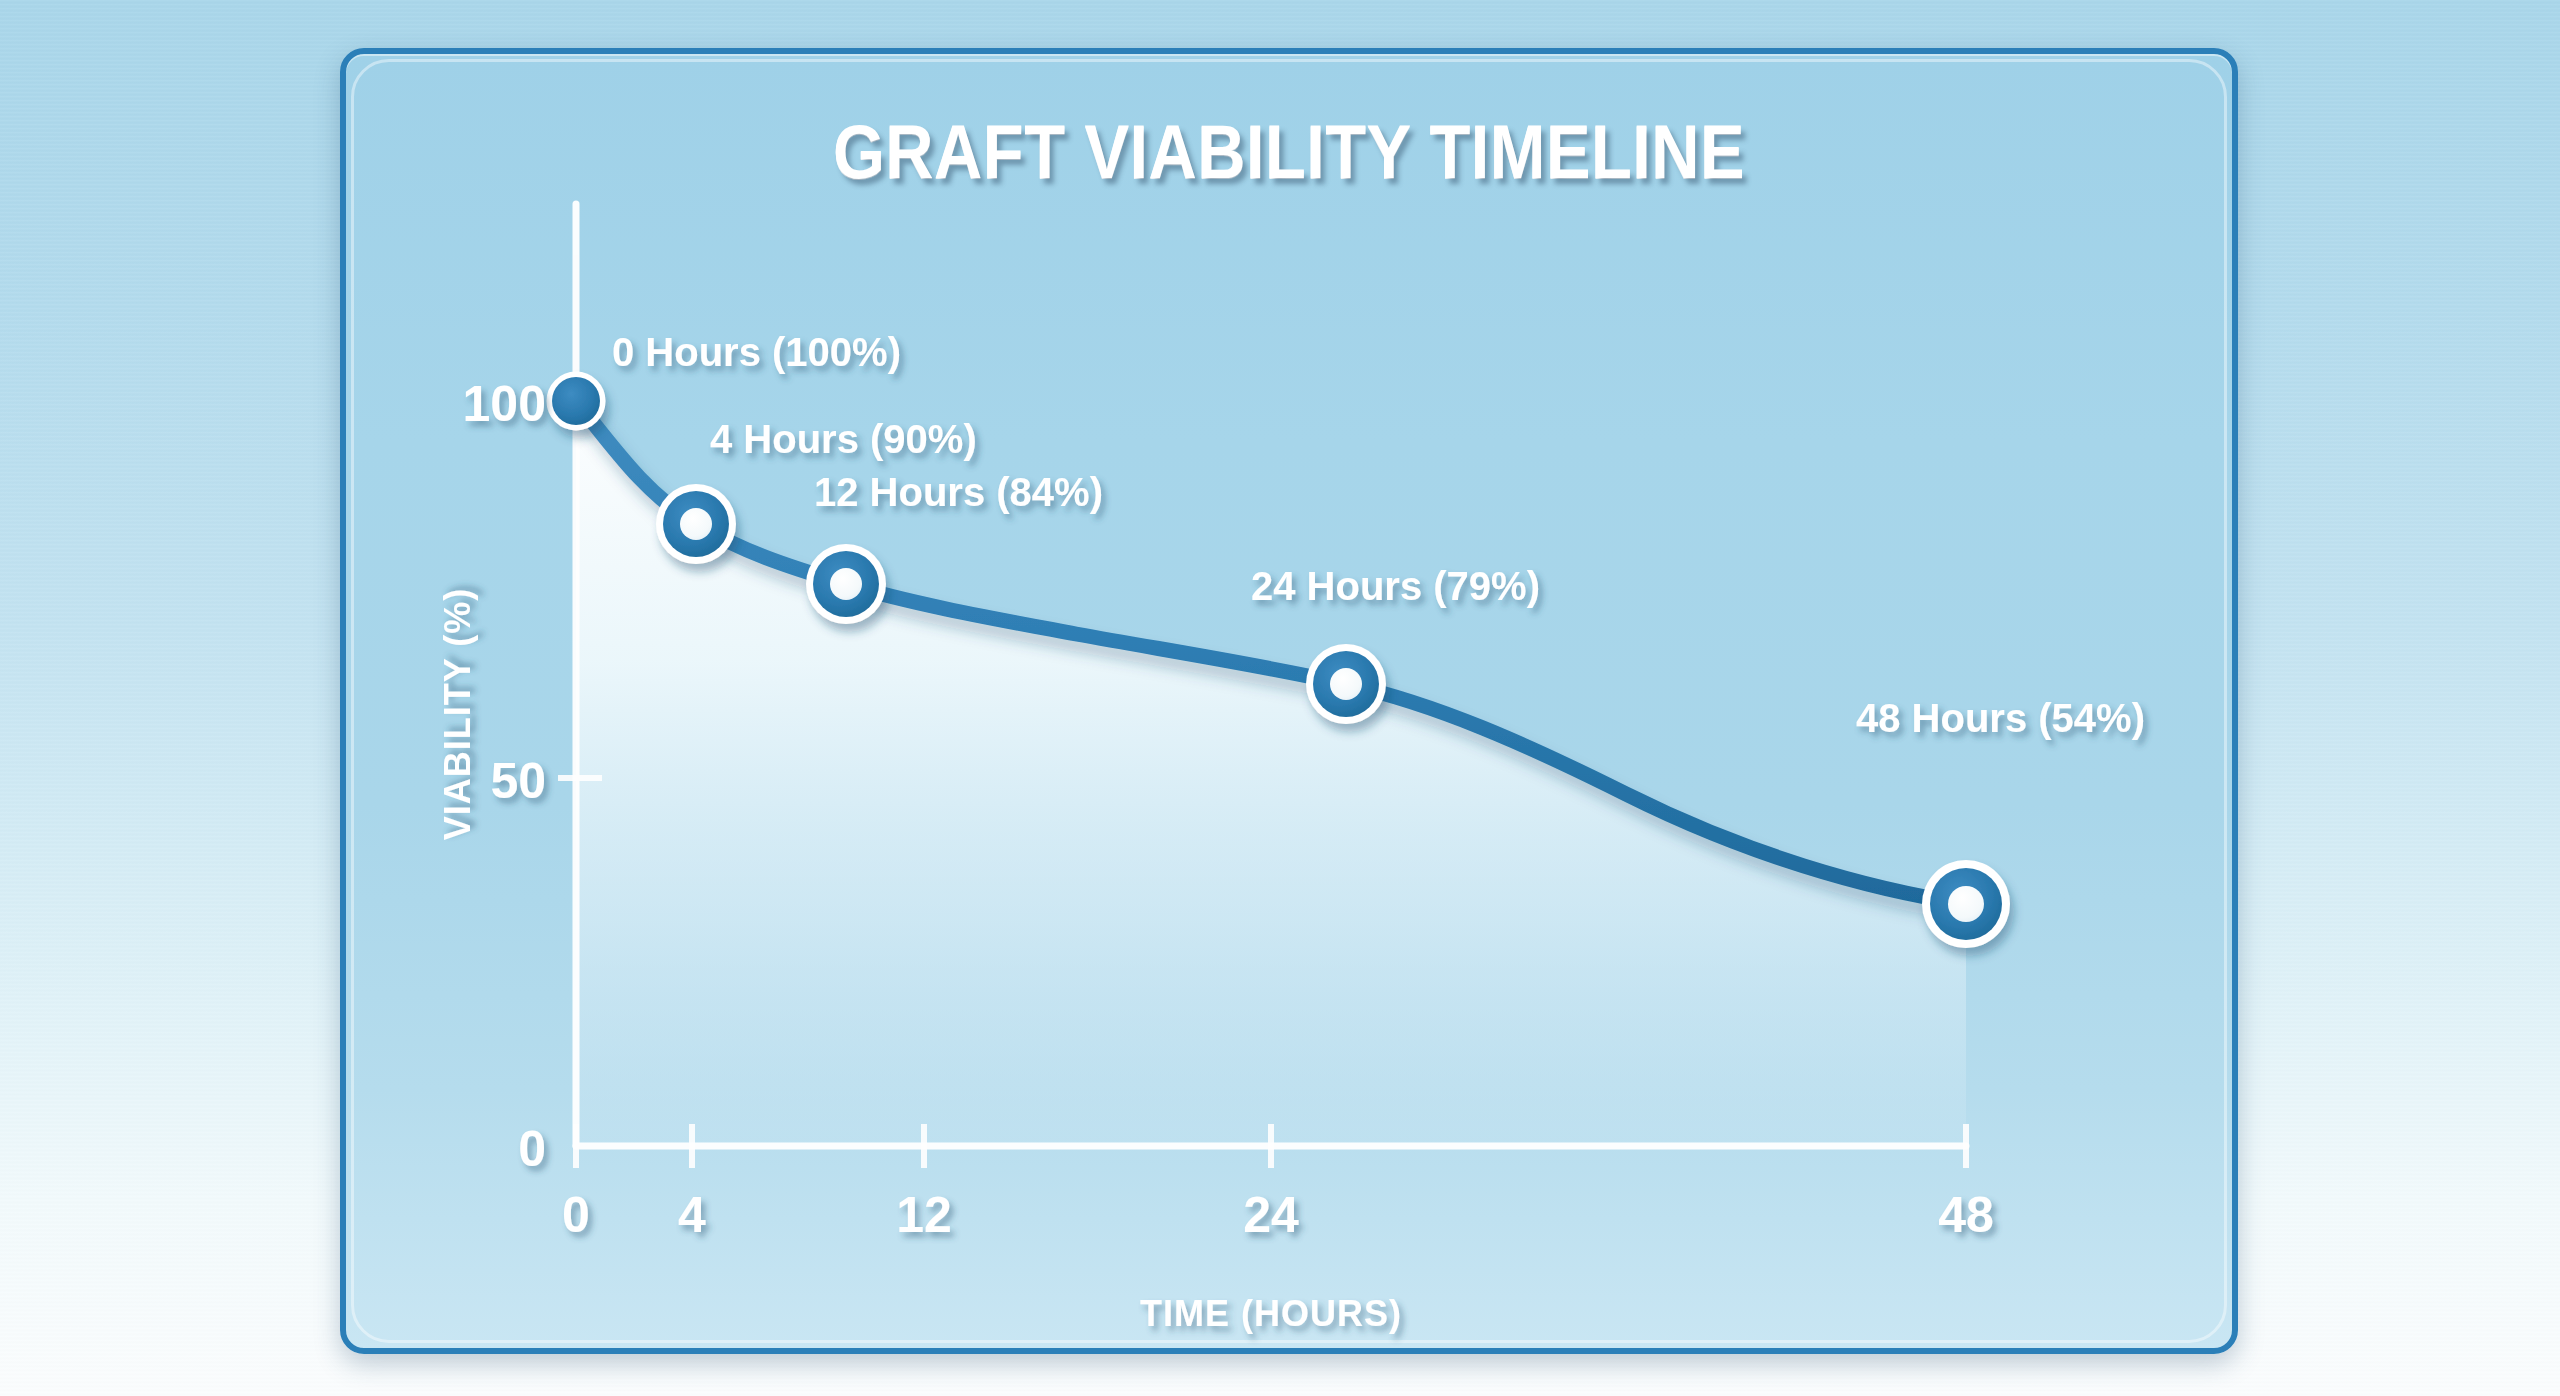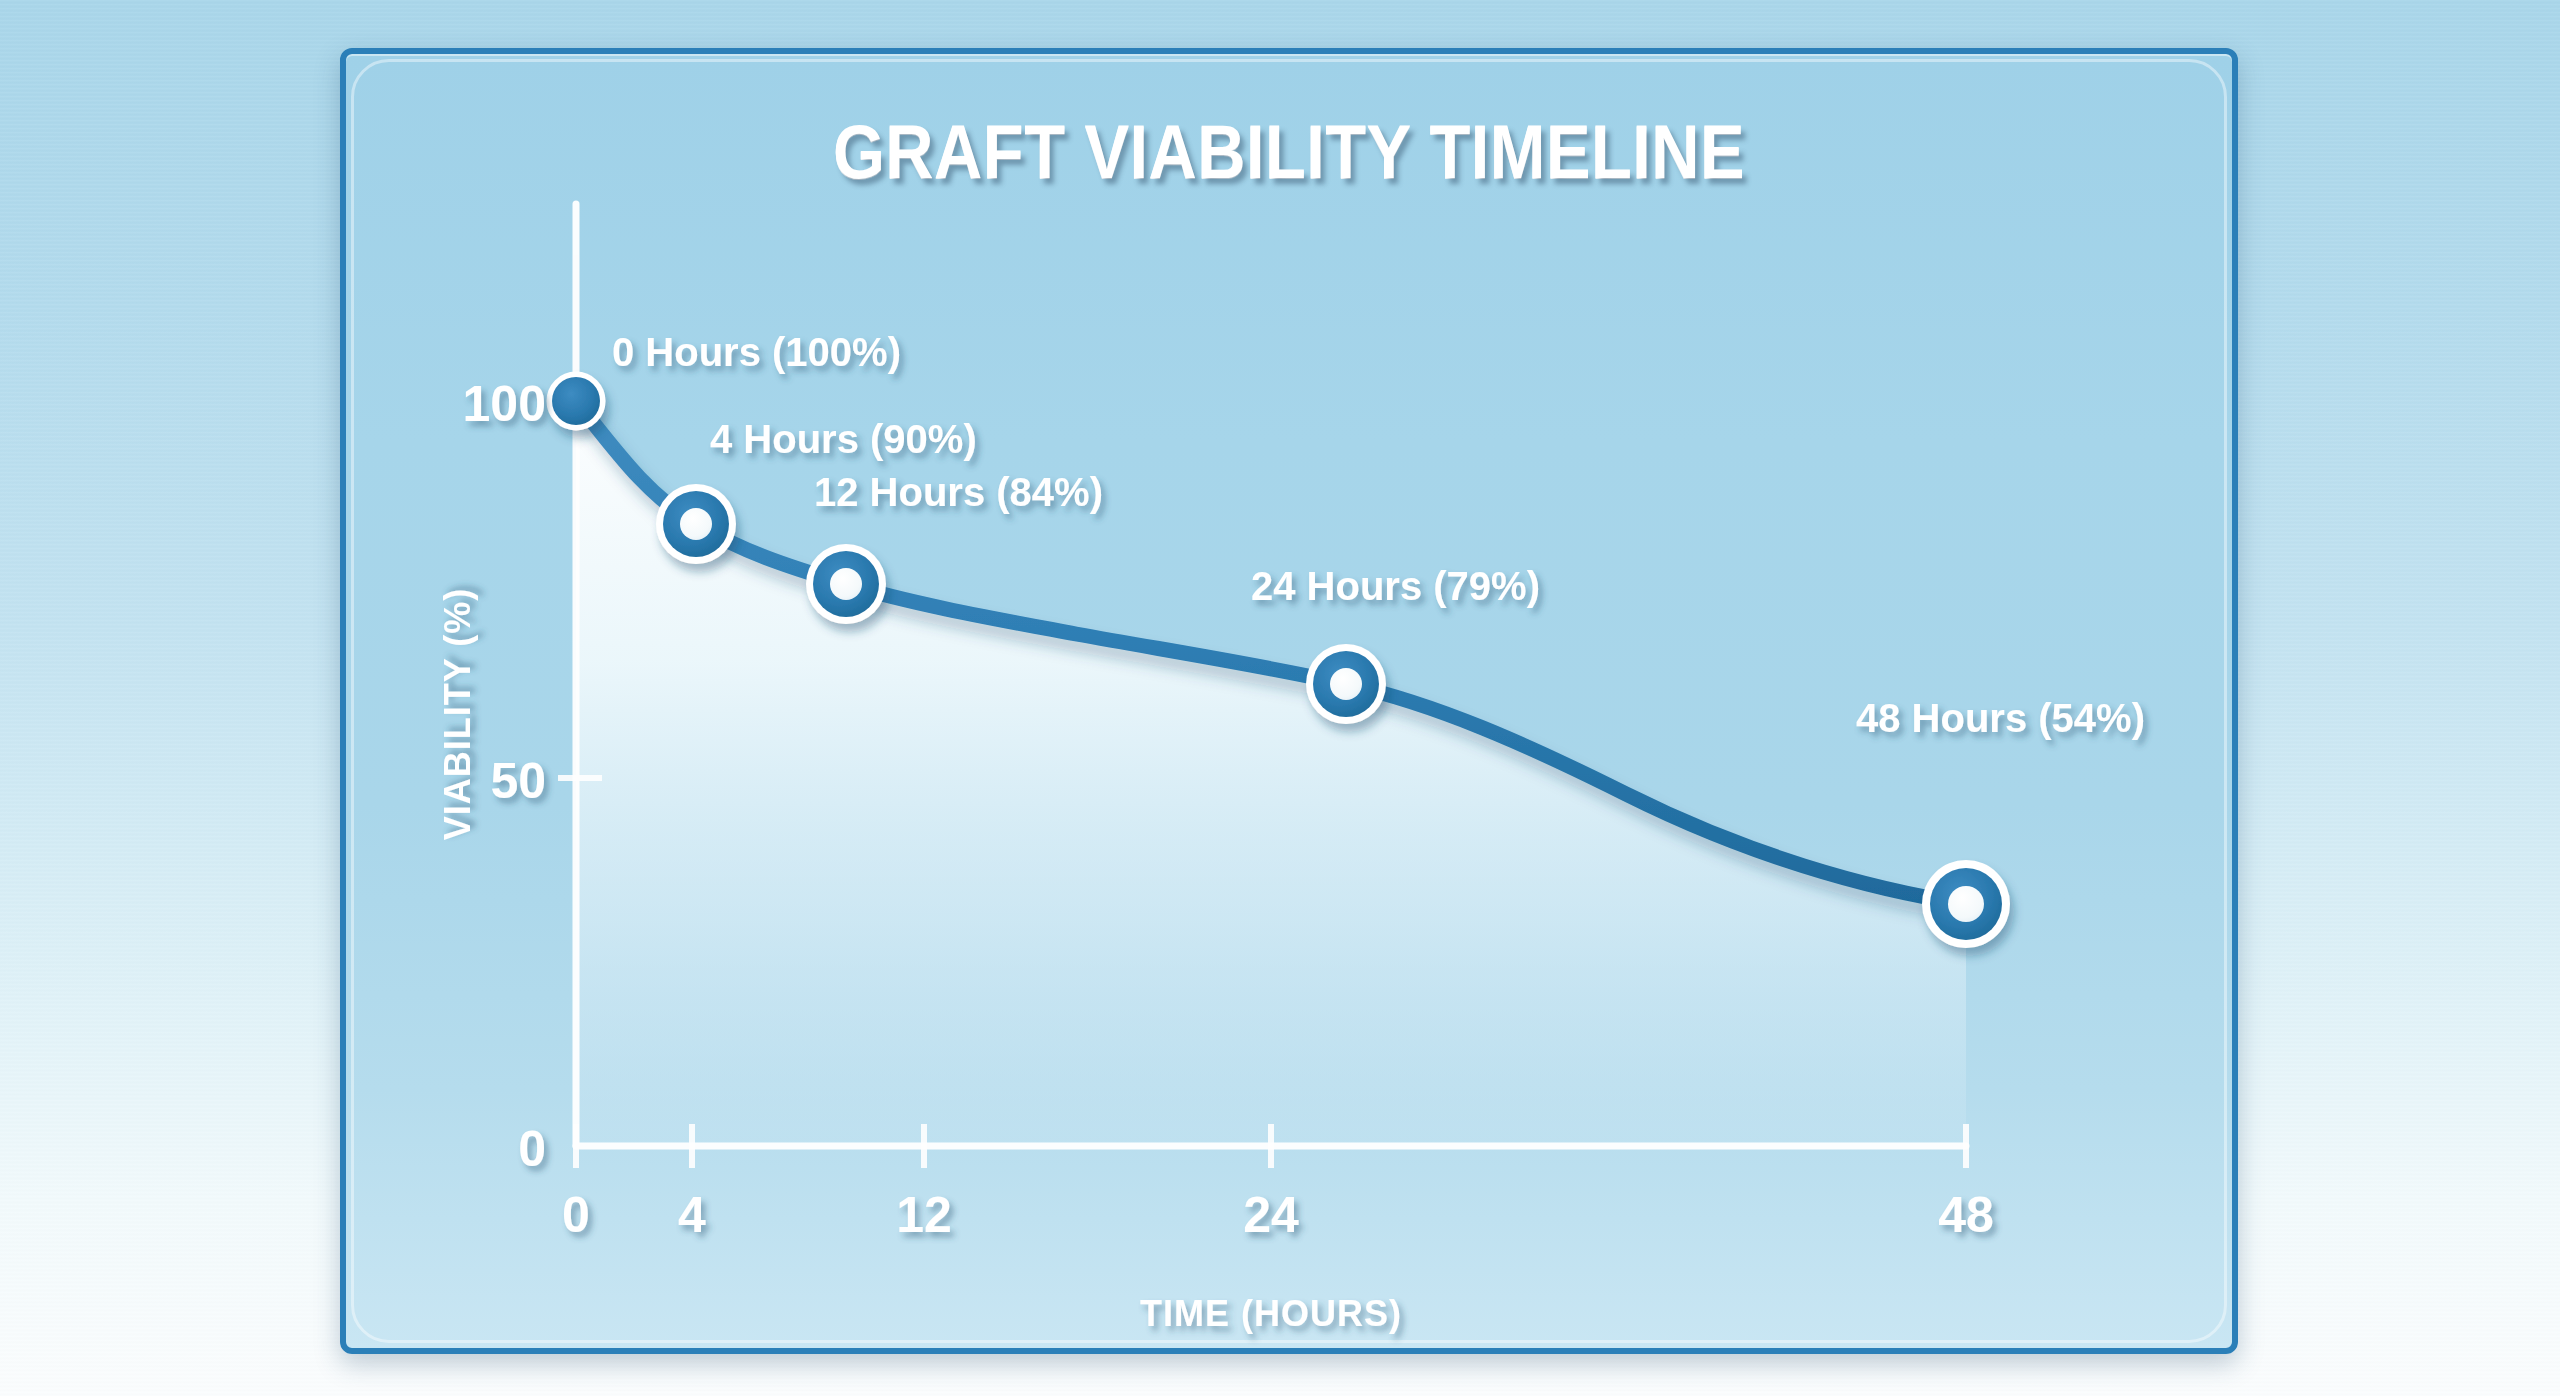--- a/index.html
+++ b/index.html
@@ -10,21 +10,21 @@
     position:relative;
   }
   
   .bg-texture{
     position:absolute;inset:0;
     background:repeating-linear-gradient(180deg,rgba(255,255,255,0.05) 0px,rgba(255,255,255,0.05) 1px,rgba(0,0,0,0.012) 2px,rgba(0,0,0,0.0) 4px);
     pointer-events:none;
   }
   .card{
     position:absolute;left:340px;top:48px;width:1886px;height:1294px;
-    border-radius:12px;
+    border-radius:24px;
     border:6px solid #2b7fb8;
     background:linear-gradient(180deg,#9fd1e8 0%,#a6d5ea 30%,#a9d6ea 58%,#b5dced 80%,#c9e6f3 100%);
     box-shadow:0 10px 26px rgba(40,80,110,0.28), inset 0 2px 0 rgba(255,255,255,0.45);
     overflow:hidden;
   }
   .card-inner-highlight{
     position:absolute;inset:5px;border-radius:38px;
     border:3px solid rgba(255,255,255,0.42);
     pointer-events:none;
   }

